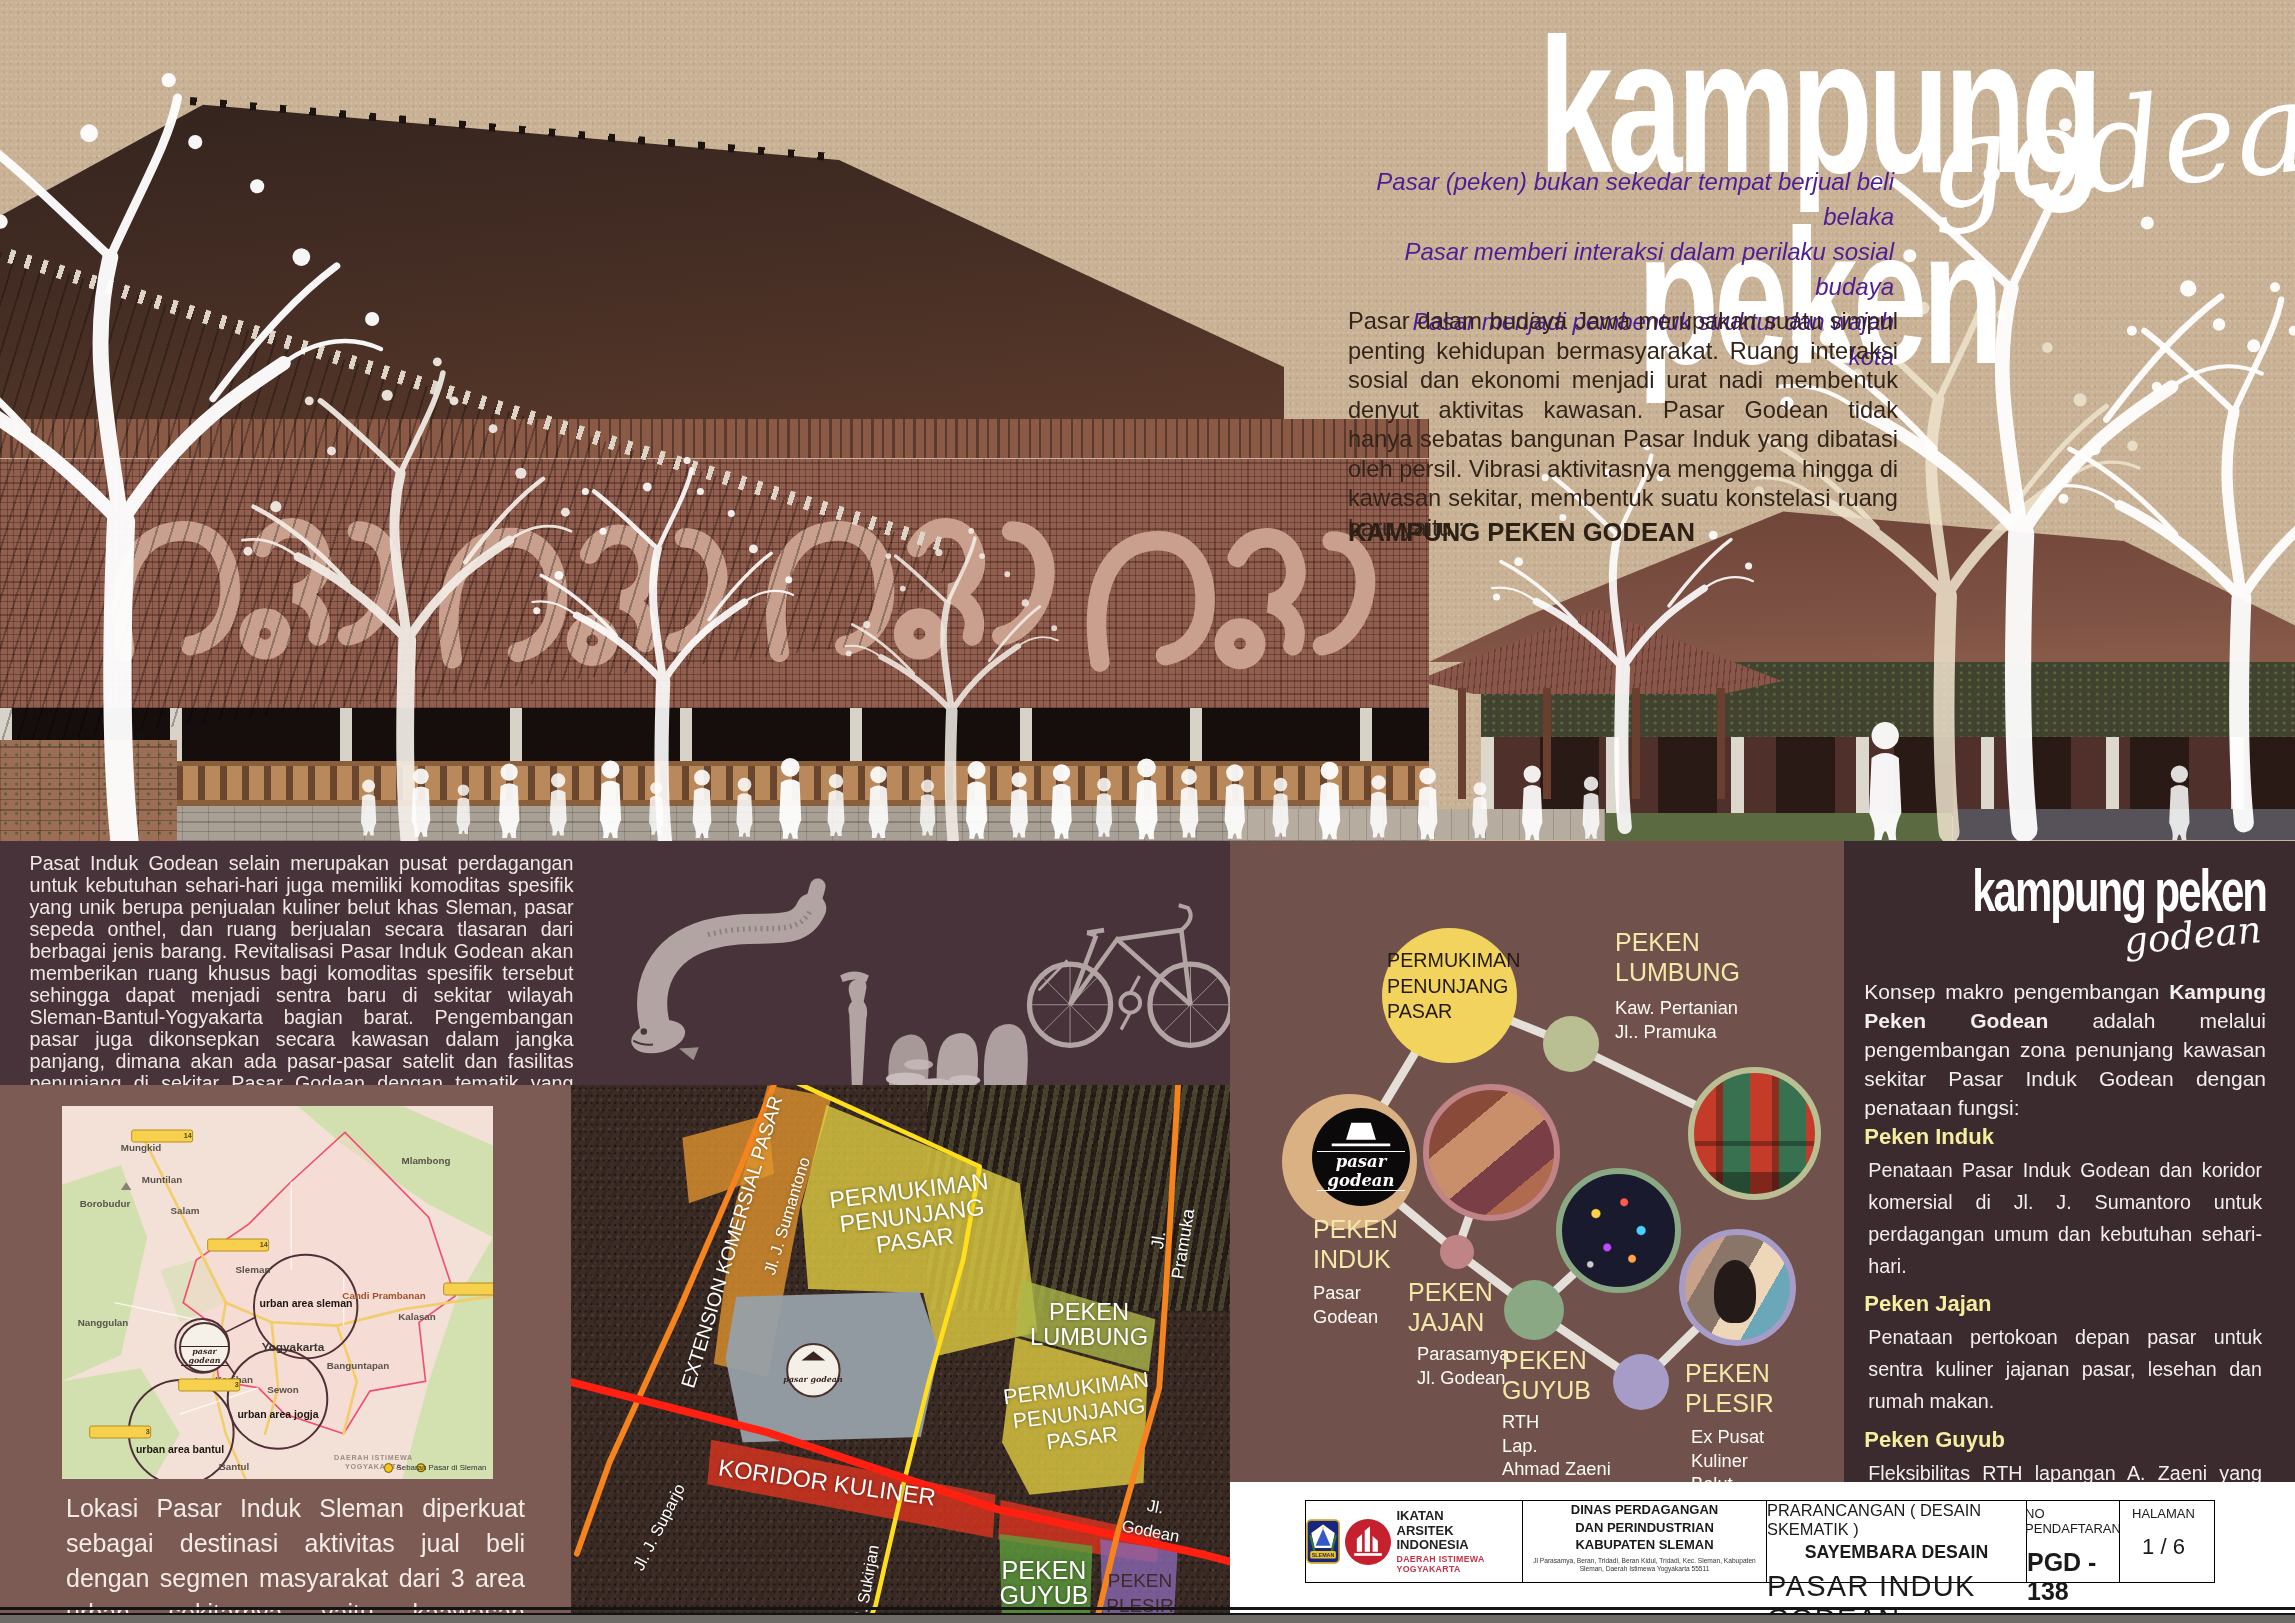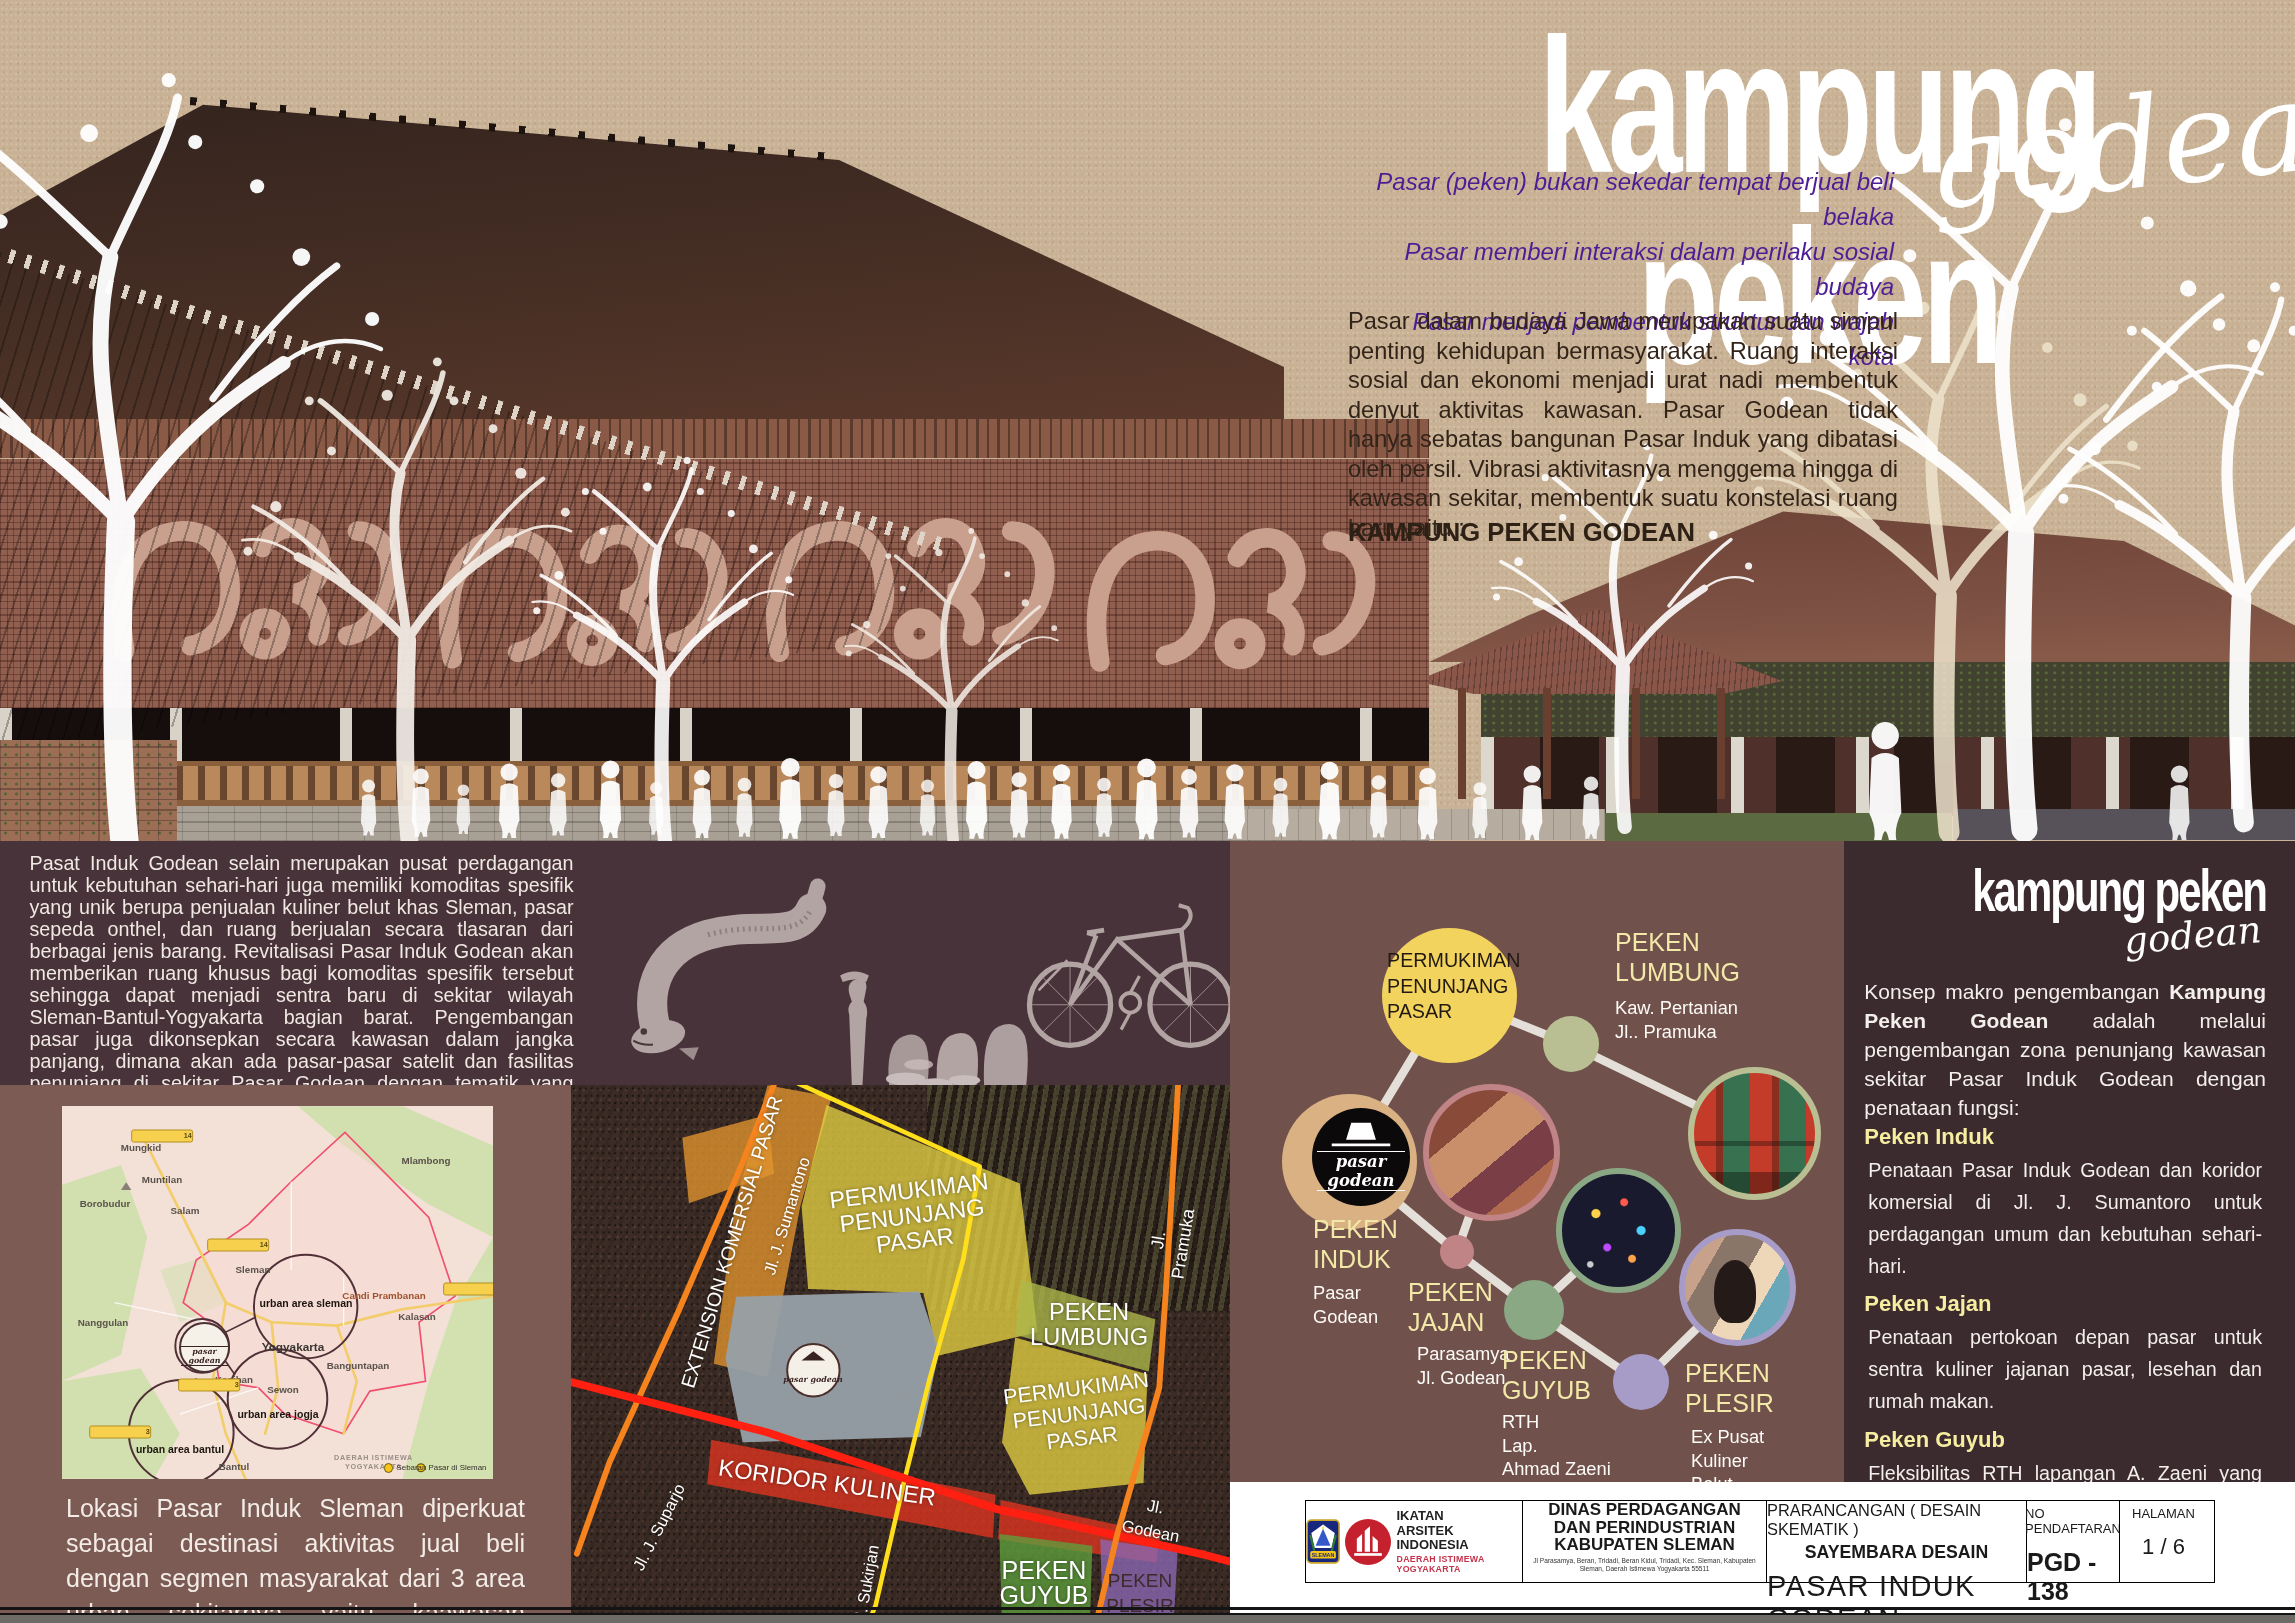--- a/index.html
+++ b/index.html
@@ -124,21 +124,21 @@
   .tbc{height:100%;box-sizing:border-box;display:flex;flex-direction:column;align-items:center;}
   .tbc+.tbc{border-left:1.3px solid #000;}
   #tbc1{width:216px;flex-direction:row;gap:5.2px;}
   #tbc2{width:244px;}
   #tbc3{width:260px;}
   #tbc4{width:93px;justify-content:flex-start;}
   #tbc5{width:88px;justify-content:flex-start;}
   #iaiCircle{width:46px;height:46px;border-radius:50%;background:#c4202e;flex:0 0 auto;}
   #iaiName{font-size:13px;font-weight:bold;line-height:14.4px;color:#222;}
   #iaiRegion{font-size:8.8px;font-weight:bold;color:#c4334a;letter-spacing:0.3px;margin-top:1.3px;}
-  #agency{font-size:17px;font-weight:bold;line-height:17.7px;text-align:center;}
+  #agency{font-size:13px;font-weight:bold;line-height:17.7px;text-align:center;}
   #agencyAddr{font-size:6.6px;line-height:7.9px;text-align:center;margin-top:3.3px;color:#333;width:94%;}
   #phase{font-size:16.4px;}
   #competition{font-size:17.7px;font-weight:bold;margin-top:2.6px;}
   #project{font-size:29px;margin-top:7.9px;letter-spacing:1.3px;}
   .tbLbl{font-size:13px;margin-top:5.2px;}
   #regNo{font-size:25px;font-weight:bold;margin-top:11.8px;}
   #pageNo{font-size:22px;margin-top:13px;}
   #botLine{left:0;top:1607px;width:2295px;height:2.6px;background:#141414;}
   #botStrip{left:0;top:1613px;width:2295px;height:9.8px;background:#6e6a66;border-top:2px solid #141414;}
 </style>

